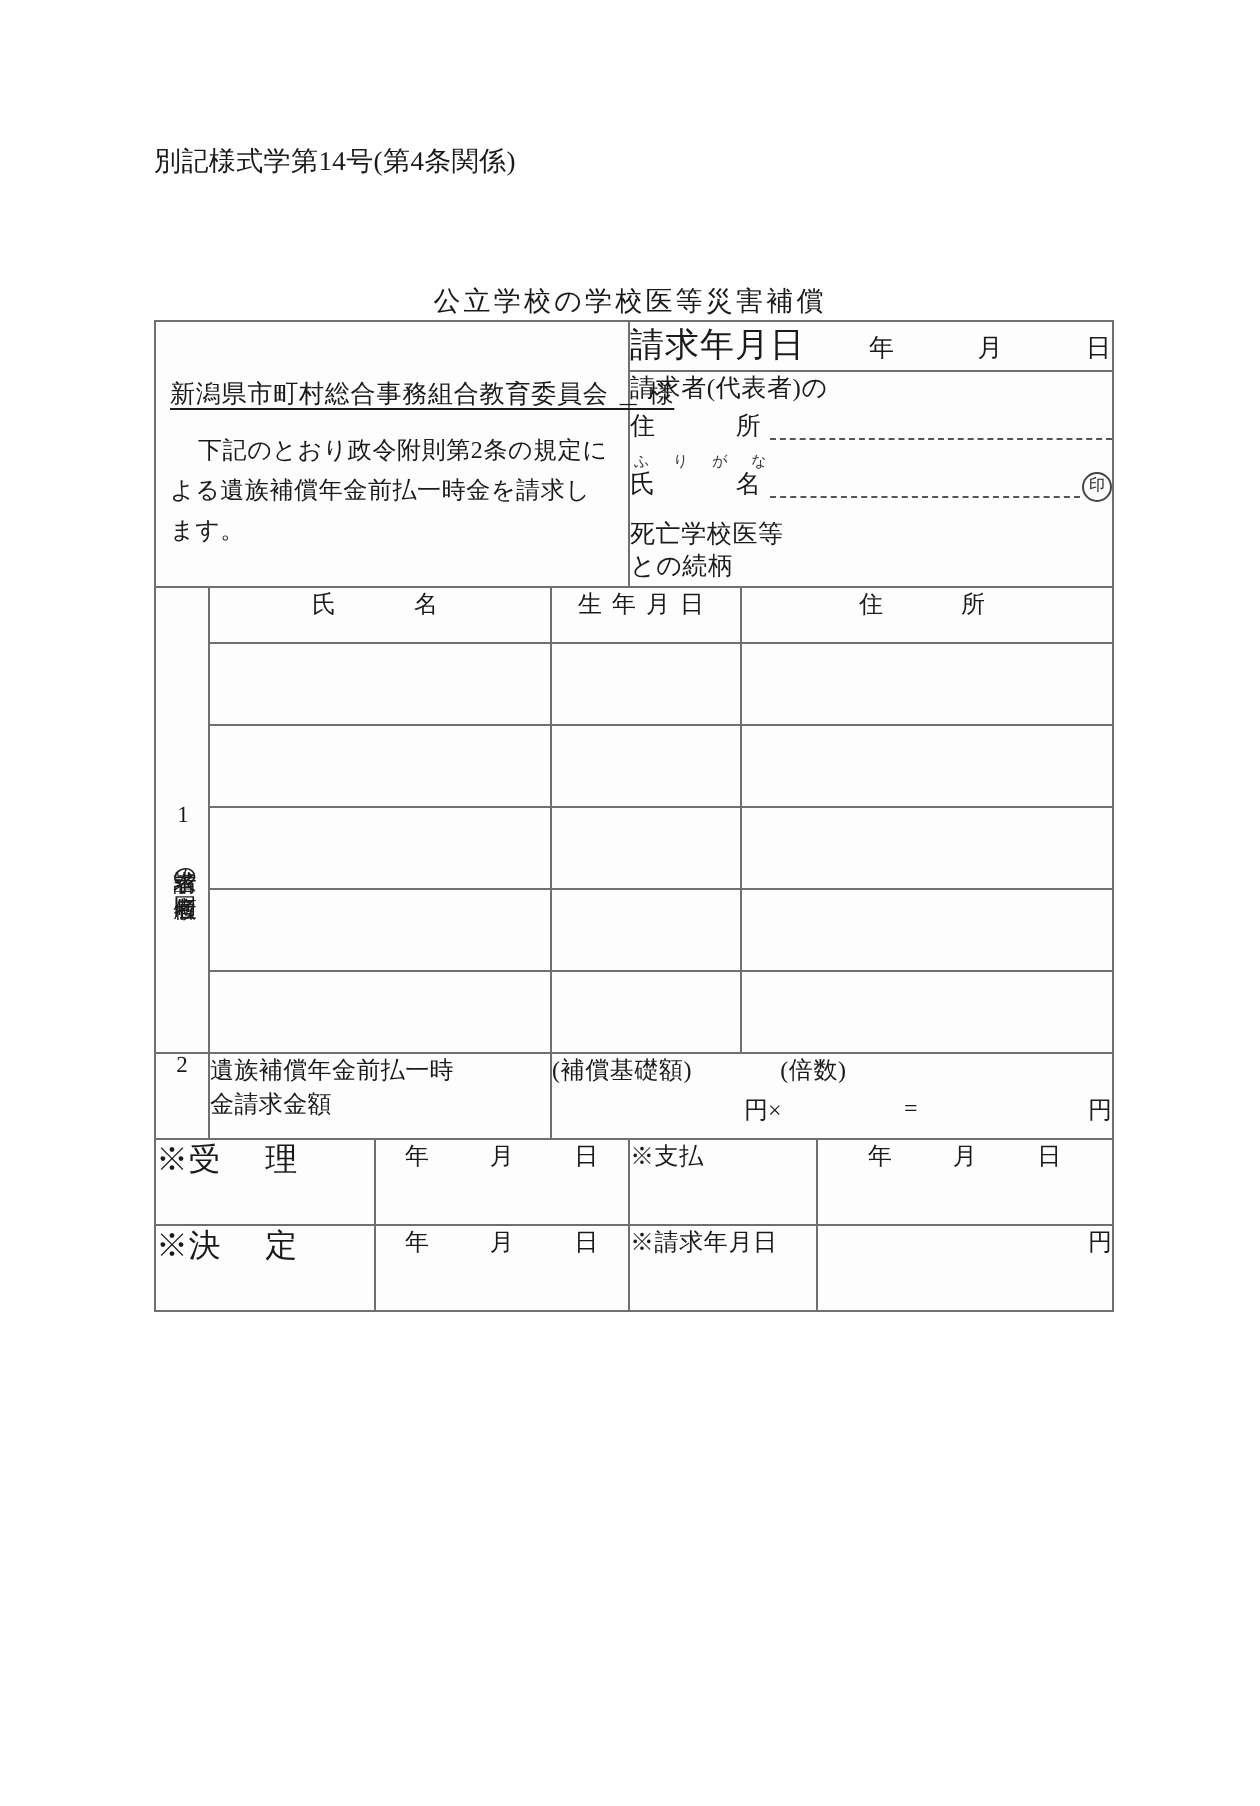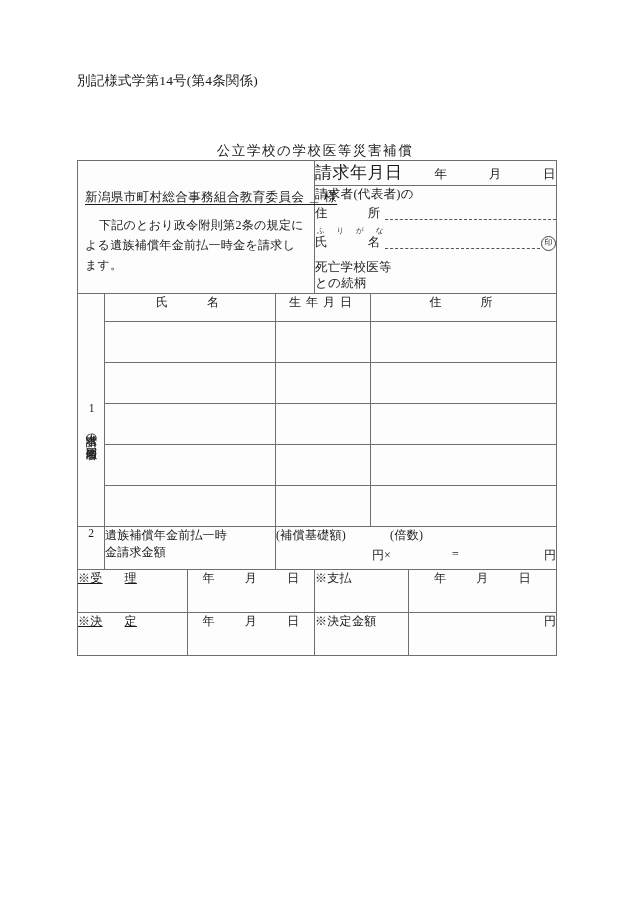--- a/index.html
+++ b/index.html
@@ -230,27 +230,26 @@
     white-space: nowrap;
     position: relative;
     height: 16px;
   }
   .calc-bottom .yen1 { position: absolute; left: 96px; }
   .calc-bottom .eq   { position: absolute; left: 176px; }
   .calc-bottom .yen2 { position: absolute; left: 268px; }
 
   
   .office-label {
-    font-size: 12px;
+    font-size: 16px;
     letter-spacing: 0.3px;
     padding: 12px 0 12px 12px;
     box-sizing: border-box;
     white-space: nowrap;
     height: 43px;
-    text-decoration: underline;
   }
   .office-label .sp { display: inline-block; width: 22px; }
   .office-date {
     font-size: 12px;
     text-align: center;
     padding: 12px 0;
     box-sizing: border-box;
     letter-spacing: 0.3px;
     white-space: nowrap;
     height: 43px;
@@ -412,20 +411,20 @@
     <tr>
       <td class="office-label" colspan="2"><span>※受</span><span class="sp"></span><span>理</span></td>
       <td class="office-date" colspan="2"><span>年</span><span class="sp"></span><span>月</span><span class="sp"></span><span>日</span></td>
       <td class="office-label-tight" colspan="2"><span>※支</span><span class="sp"></span><span>払</span></td>
       <td class="office-date" colspan="2"><span>年</span><span class="sp"></span><span>月</span><span class="sp"></span><span>日</span></td>
     </tr>
 
     <tr>
       <td class="office-label" colspan="2"><span>※決</span><span class="sp"></span><span>定</span></td>
       <td class="office-date" colspan="2"><span>年</span><span class="sp"></span><span>月</span><span class="sp"></span><span>日</span></td>
-      <td class="office-label-tight" colspan="2">※決定金額</td>
+      <td class="office-label-tight" colspan="2">※請求年月日</td>
       <td class="office-amount" colspan="2">円</td>
     </tr>
   </tbody>
     </table>
 
 
 </div>
 
 </body></html>

